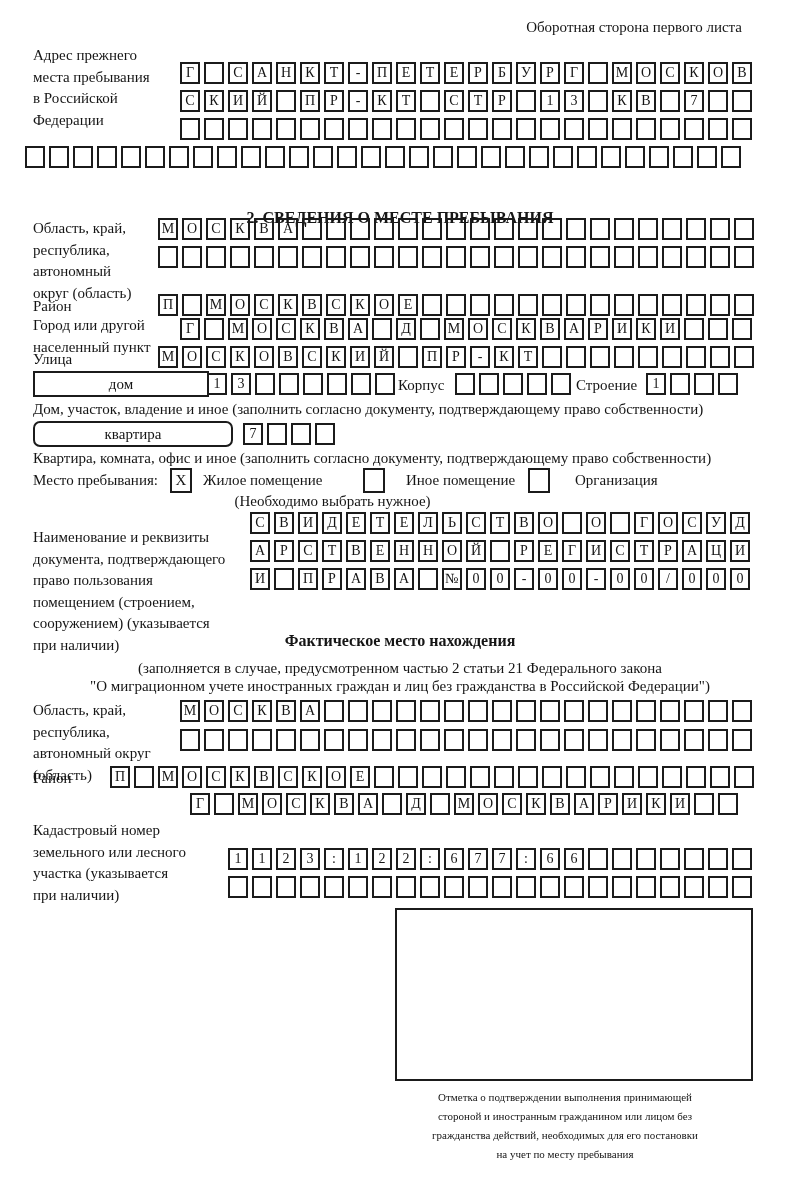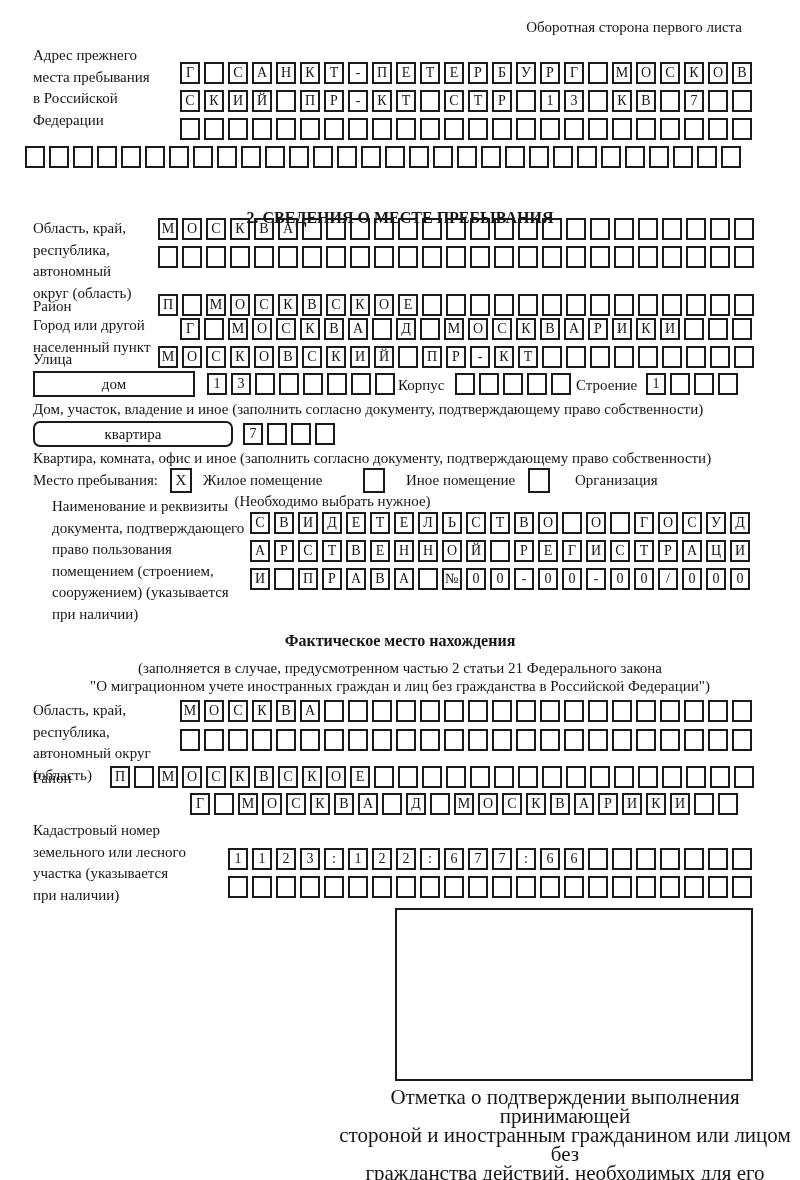--- a/index.html
+++ b/index.html
@@ -28,21 +28,21 @@
     display:flex;align-items:center;justify-content:center;
     font-size:15px;
   }
   .cbox{
     box-sizing:border-box;display:inline-block;
     width:22px;height:25px;border:2px solid #1b1b1b;
     text-align:center;font-size:15px;line-height:21px;vertical-align:middle;
   }
   .inline-lbl{font-size:15px;line-height:25px;}
   .bigbox{box-sizing:border-box;border:2px solid #1b1b1b;background:#fff;}
-  .footer-line{font-size:21px;line-height:19px;text-align:center;}
+  .footer-line{font-size:11px;line-height:19px;text-align:center;}
 </style>
 </head>
 <body>
 
 <div class="page">
 
   <div class="abs note" style="top:18px;left:0;width:742px;text-align:right;">Оборотная сторона первого листа</div>
 
   <div class="abs label" style="top:45px;left:33px;width:150px;">Адрес прежнего
 места пребывания
@@ -300,21 +300,21 @@
       <span class="cell"></span>
       <span class="cell"></span>
       <span class="cell"></span>
       <span class="cell"></span>
       <span class="cell"></span>
       <span class="cell"></span>
       <span class="cell"></span>
       <span class="cell"></span>
     </div>
 
-  <div class="abs wide-box" style="top:371px;left:33px;width:162px;">дом</div>
+  <div class="abs wide-box" style="top:371px;left:33px;width:176px;">дом</div>
   <div class="abs boxrow" style="top:373px;left:207px;">
       <span class="cell">1</span>
       <span class="cell">3</span>
       <span class="cell"></span>
       <span class="cell"></span>
       <span class="cell"></span>
       <span class="cell"></span>
       <span class="cell"></span>
       <span class="cell"></span>
     </div>
@@ -346,21 +346,21 @@
 
   <div class="abs inline-lbl" style="top:468px;left:33px;">Место пребывания:</div>
   <span class="abs cbox" style="top:468px;left:170px;">X</span>
   <div class="abs inline-lbl" style="top:468px;left:203px;">Жилое помещение</div>
   <span class="abs cbox" style="top:468px;left:363px;"></span>
   <div class="abs inline-lbl" style="top:468px;left:406px;">Иное помещение</div>
   <span class="abs cbox" style="top:468px;left:528px;"></span>
   <div class="abs inline-lbl" style="top:468px;left:575px;">Организация</div>
   <div class="abs note" style="top:492px;left:200px;width:265px;text-align:center;">(Необходимо выбрать нужное)</div>
 
-  <div class="abs label" style="top:496px;left:33px;width:212px;margin-left:19px;">Наименование и реквизиты
+  <div class="abs label" style="top:527px;left:33px;width:212px;">Наименование и реквизиты
 документа, подтверждающего
 право пользования
 помещением (строением,
 сооружением) (указывается
 при наличии)</div>
   <div class="abs boxrow" style="top:512px;left:250px;">
       <span class="cell">С</span>
       <span class="cell">В</span>
       <span class="cell">И</span>
       <span class="cell">Д</span>

